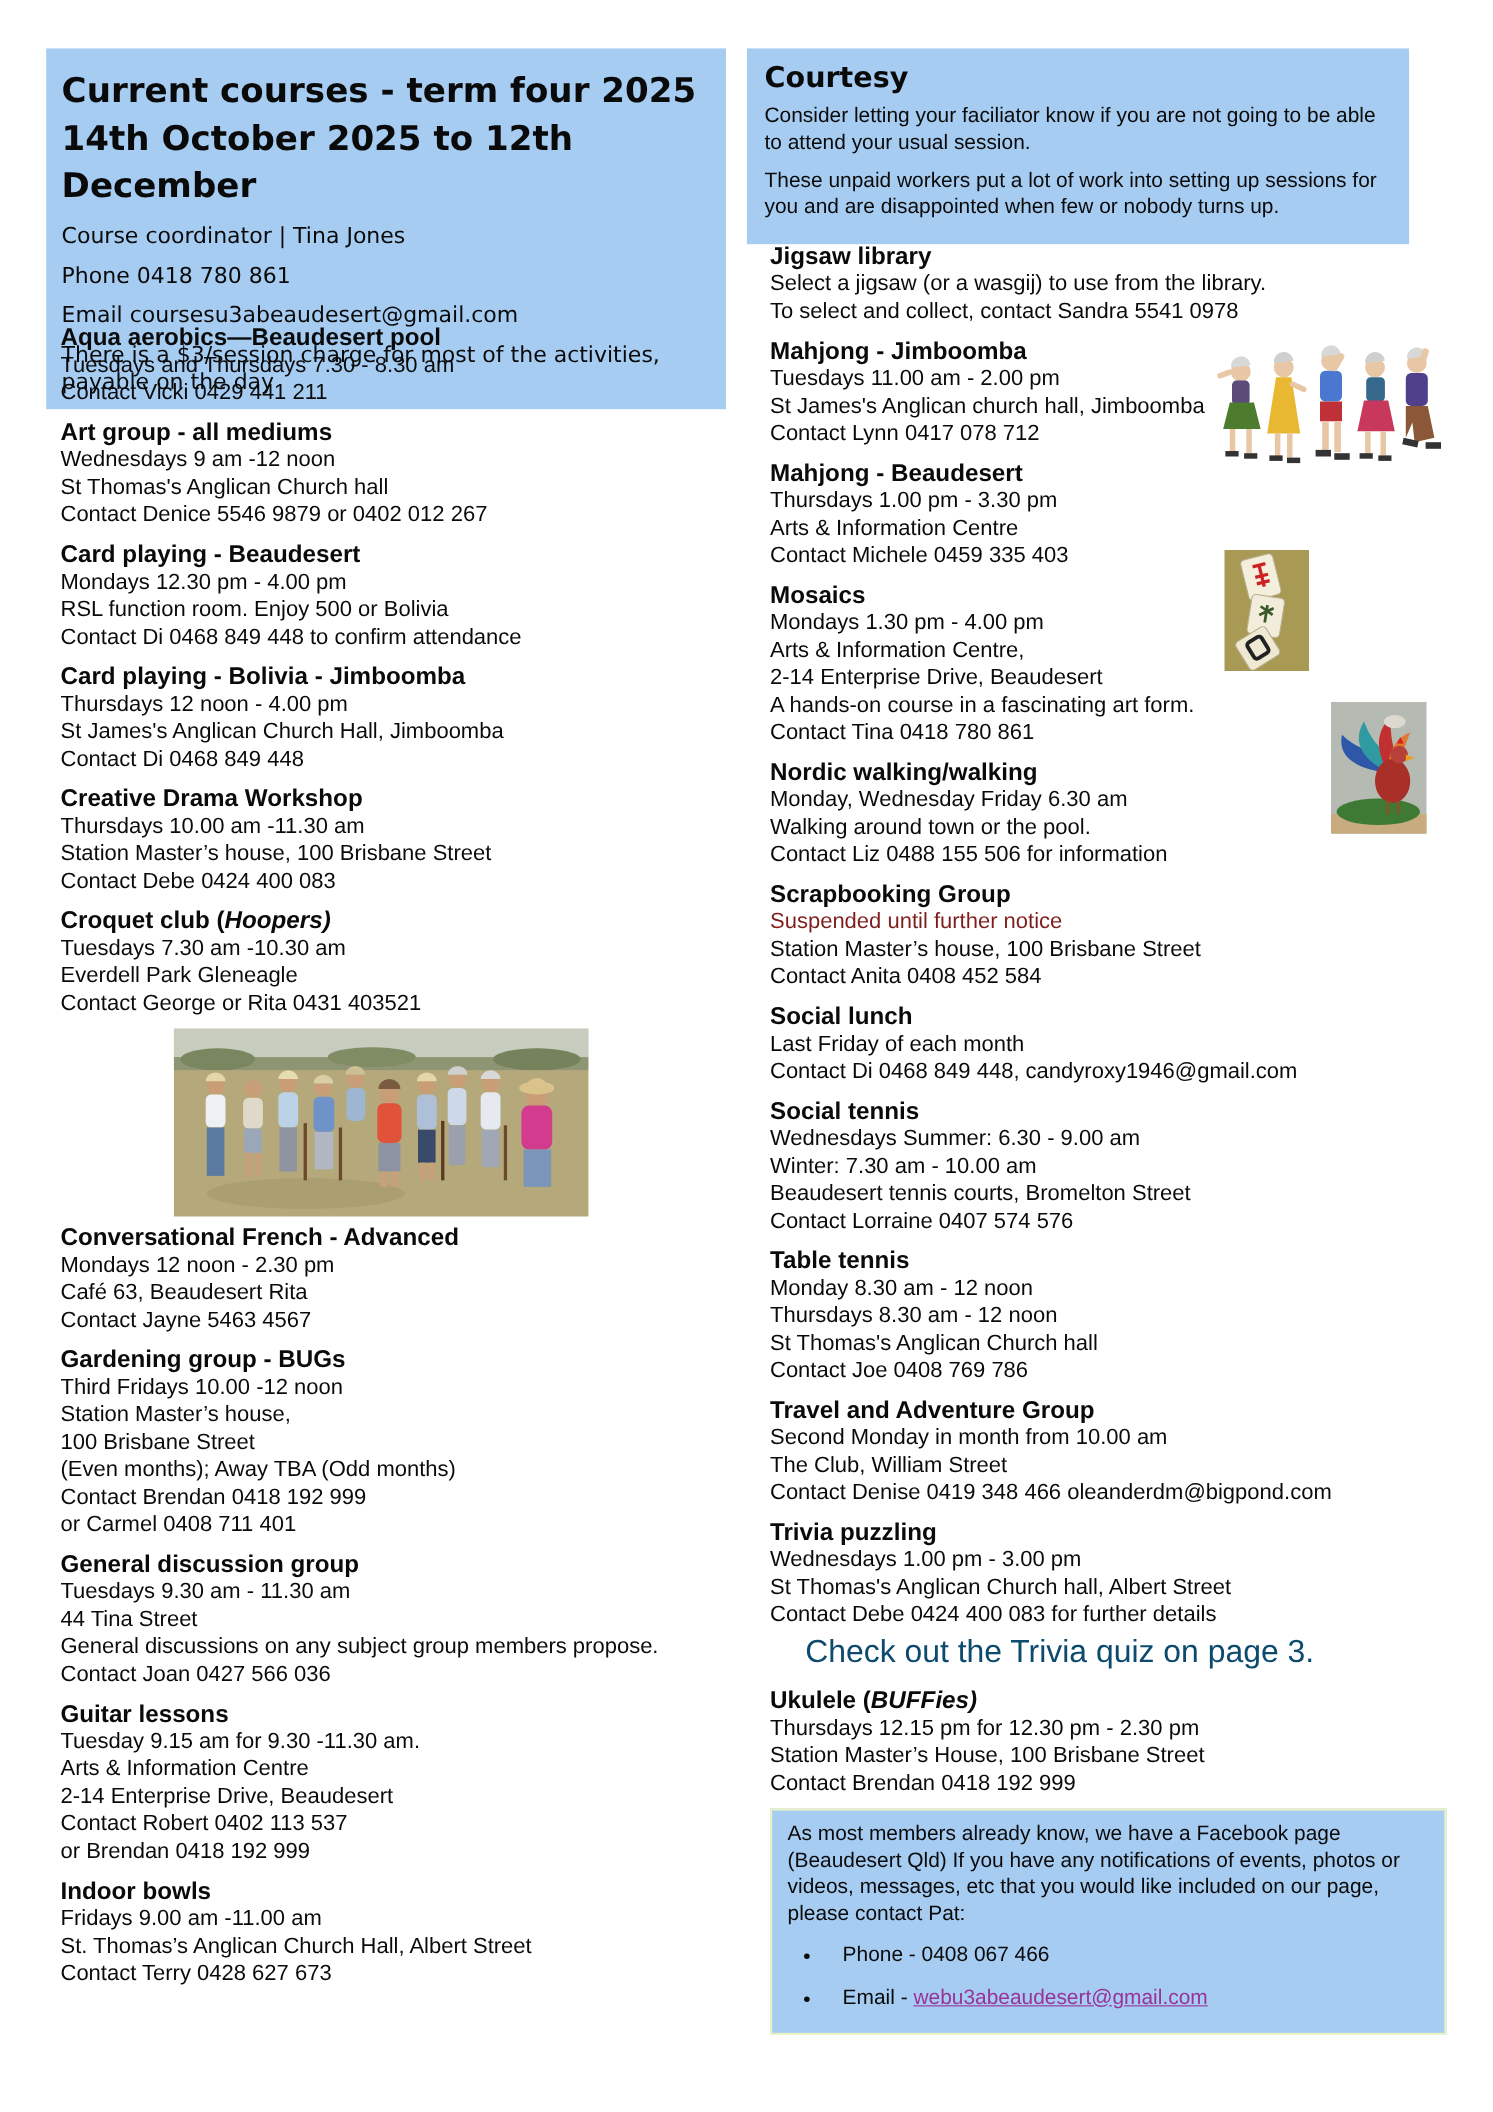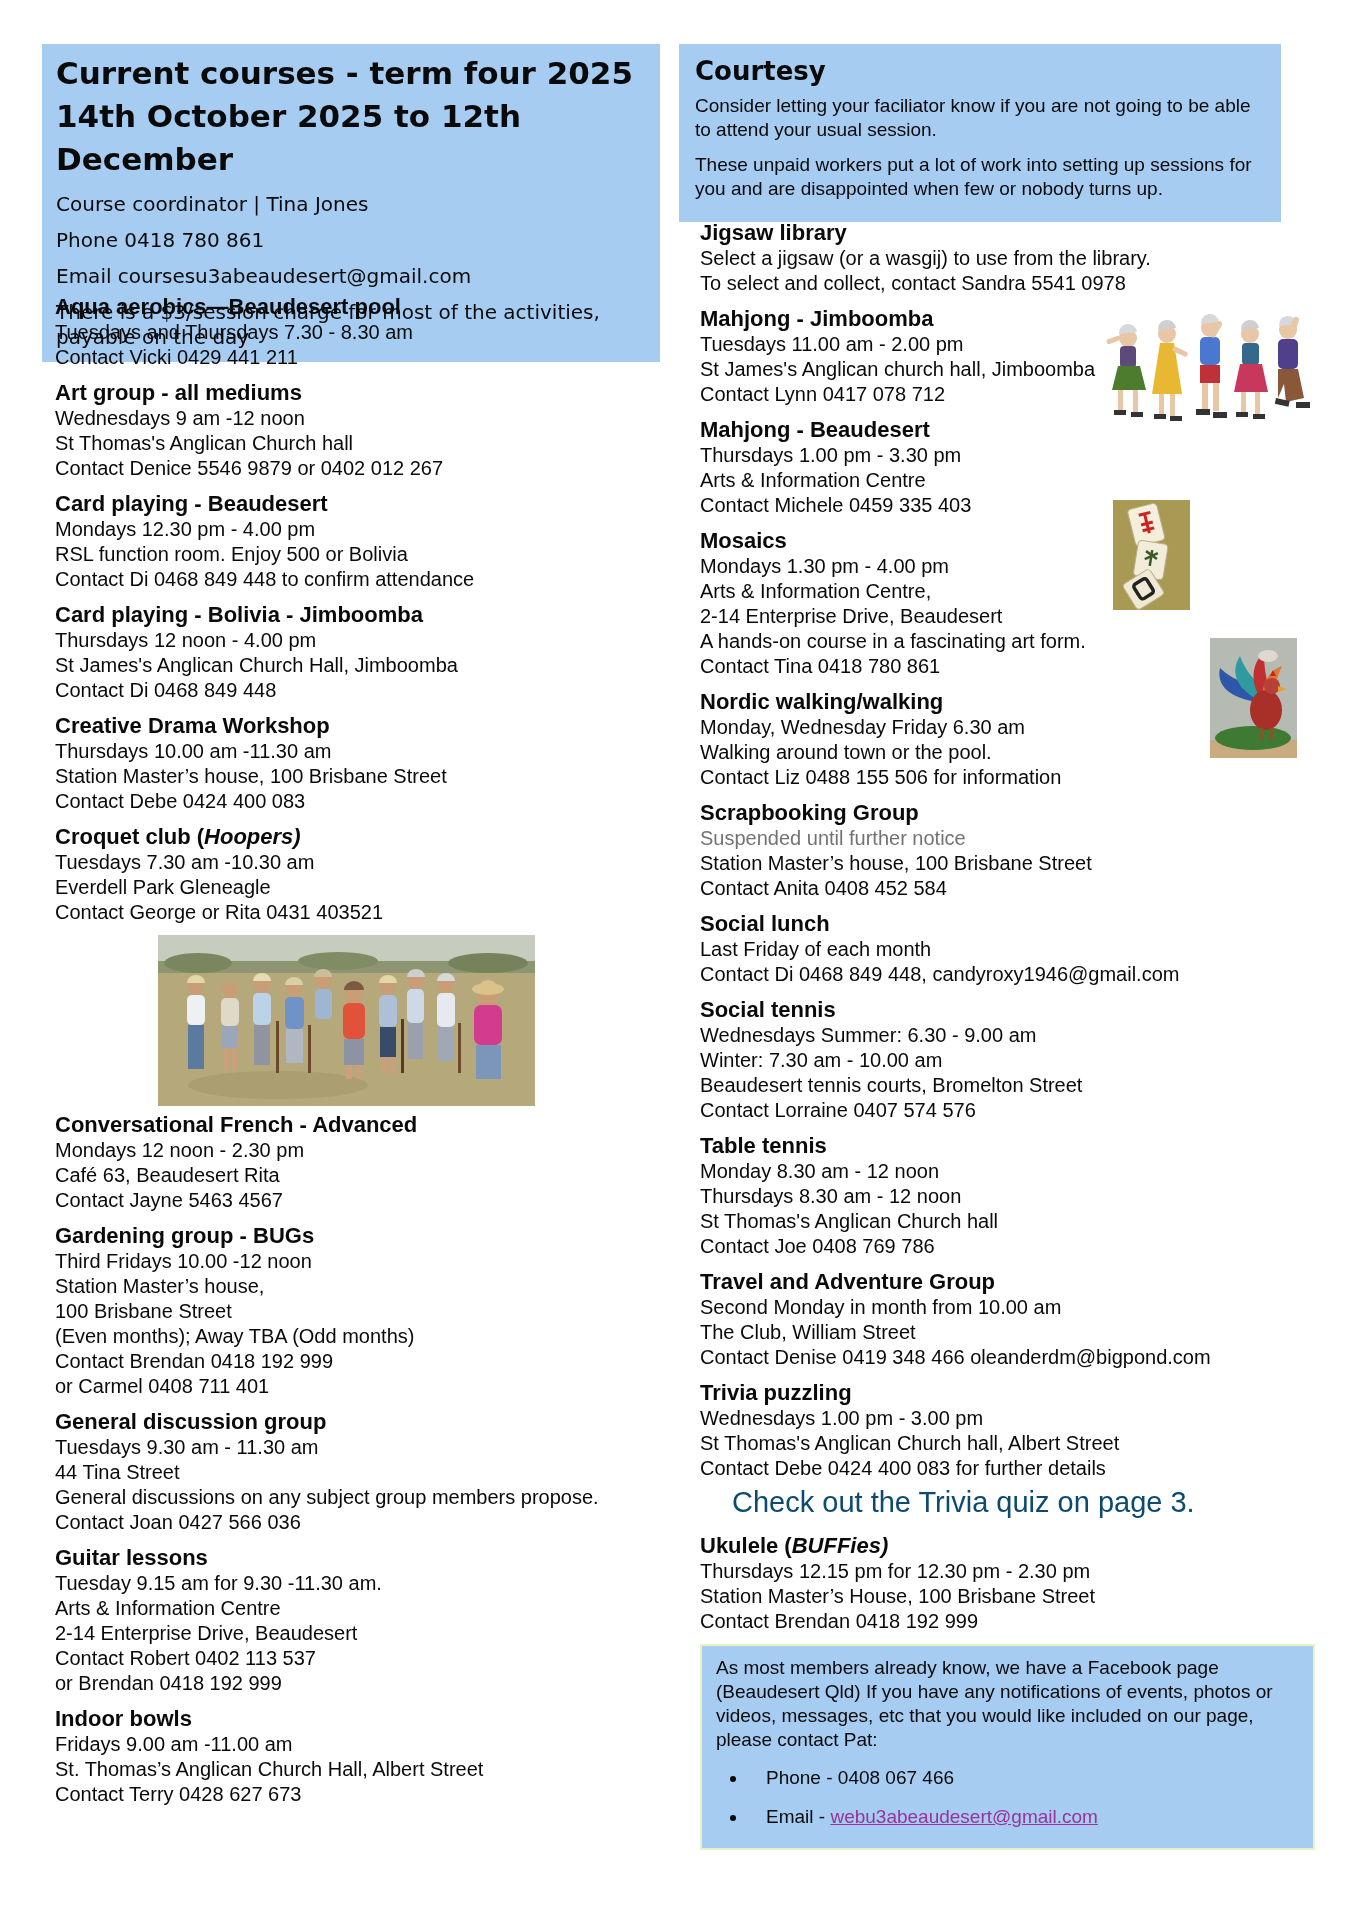--- a/index.html
+++ b/index.html
@@ -3,40 +3,40 @@
 <meta charset="utf-8">
 <style>
   html,body{margin:0;padding:0;background:#ffffff;}
   .page{
     position:relative;width:1357px;height:1920px;overflow:hidden;background:#ffffff;
     font-family:"Liberation Sans",sans-serif;color:#0a0a0a;
   }
   
   .bluebox{background:#a6ccf2;}
   .header-box{
-    position:absolute;left:42px;top:44px;width:590px;padding:8px 14px 12px;
+    position:absolute;left:42px;top:44px;width:590px;padding:18px 14px 12px;
     font-family:"DejaVu Sans",sans-serif;
   }
   .header-title{font-size:31px;font-weight:700;line-height:43px;margin:0;}
   .header-sub{font-size:20px;line-height:25px;margin:11px 0 0;}
   .header-charge{font-size:20px;line-height:25px;margin:11px 0 0;}
   .courtesy-box{
     position:absolute;left:679px;top:44px;width:570px;padding:10px 16px 10px;
   }
   .courtesy-title{font-family:"DejaVu Sans",sans-serif;font-size:26px;font-weight:700;margin:2px 0 8px;}
   .courtesy-box p{font-size:19px;line-height:24px;margin:0 0 11px;}
   
   .col{position:absolute;}
   .col-left{left:55px;top:294px;width:614px;}
   .col-right{left:700px;top:220px;width:615px;}
   section{margin:0 0 10px;}
   section h3{font-size:22px;line-height:26px;margin:0;font-weight:700;}
   section h3 em{font-style:italic;}
   p.line{font-size:20px;line-height:25px;margin:0;}
-  p.line.red{color:#737373;}
+  p.line.red{color:#7f1d1d;}
   p.line.callout{color:#0c4a6e;font-size:29px;line-height:42px;padding-left:32px;}
   
   .photo{display:block;margin:6px 0 6px 103px;}
   .img-abs{position:absolute;}
   .img-dancers{left:400px;top:86px;}
   .img-tiles{left:413px;top:280px;}
   .img-rooster{left:510px;top:418px;}
   
   .fb-box{
     position:relative;background:#a6ccf2;border:2px solid #e9f2c4;

